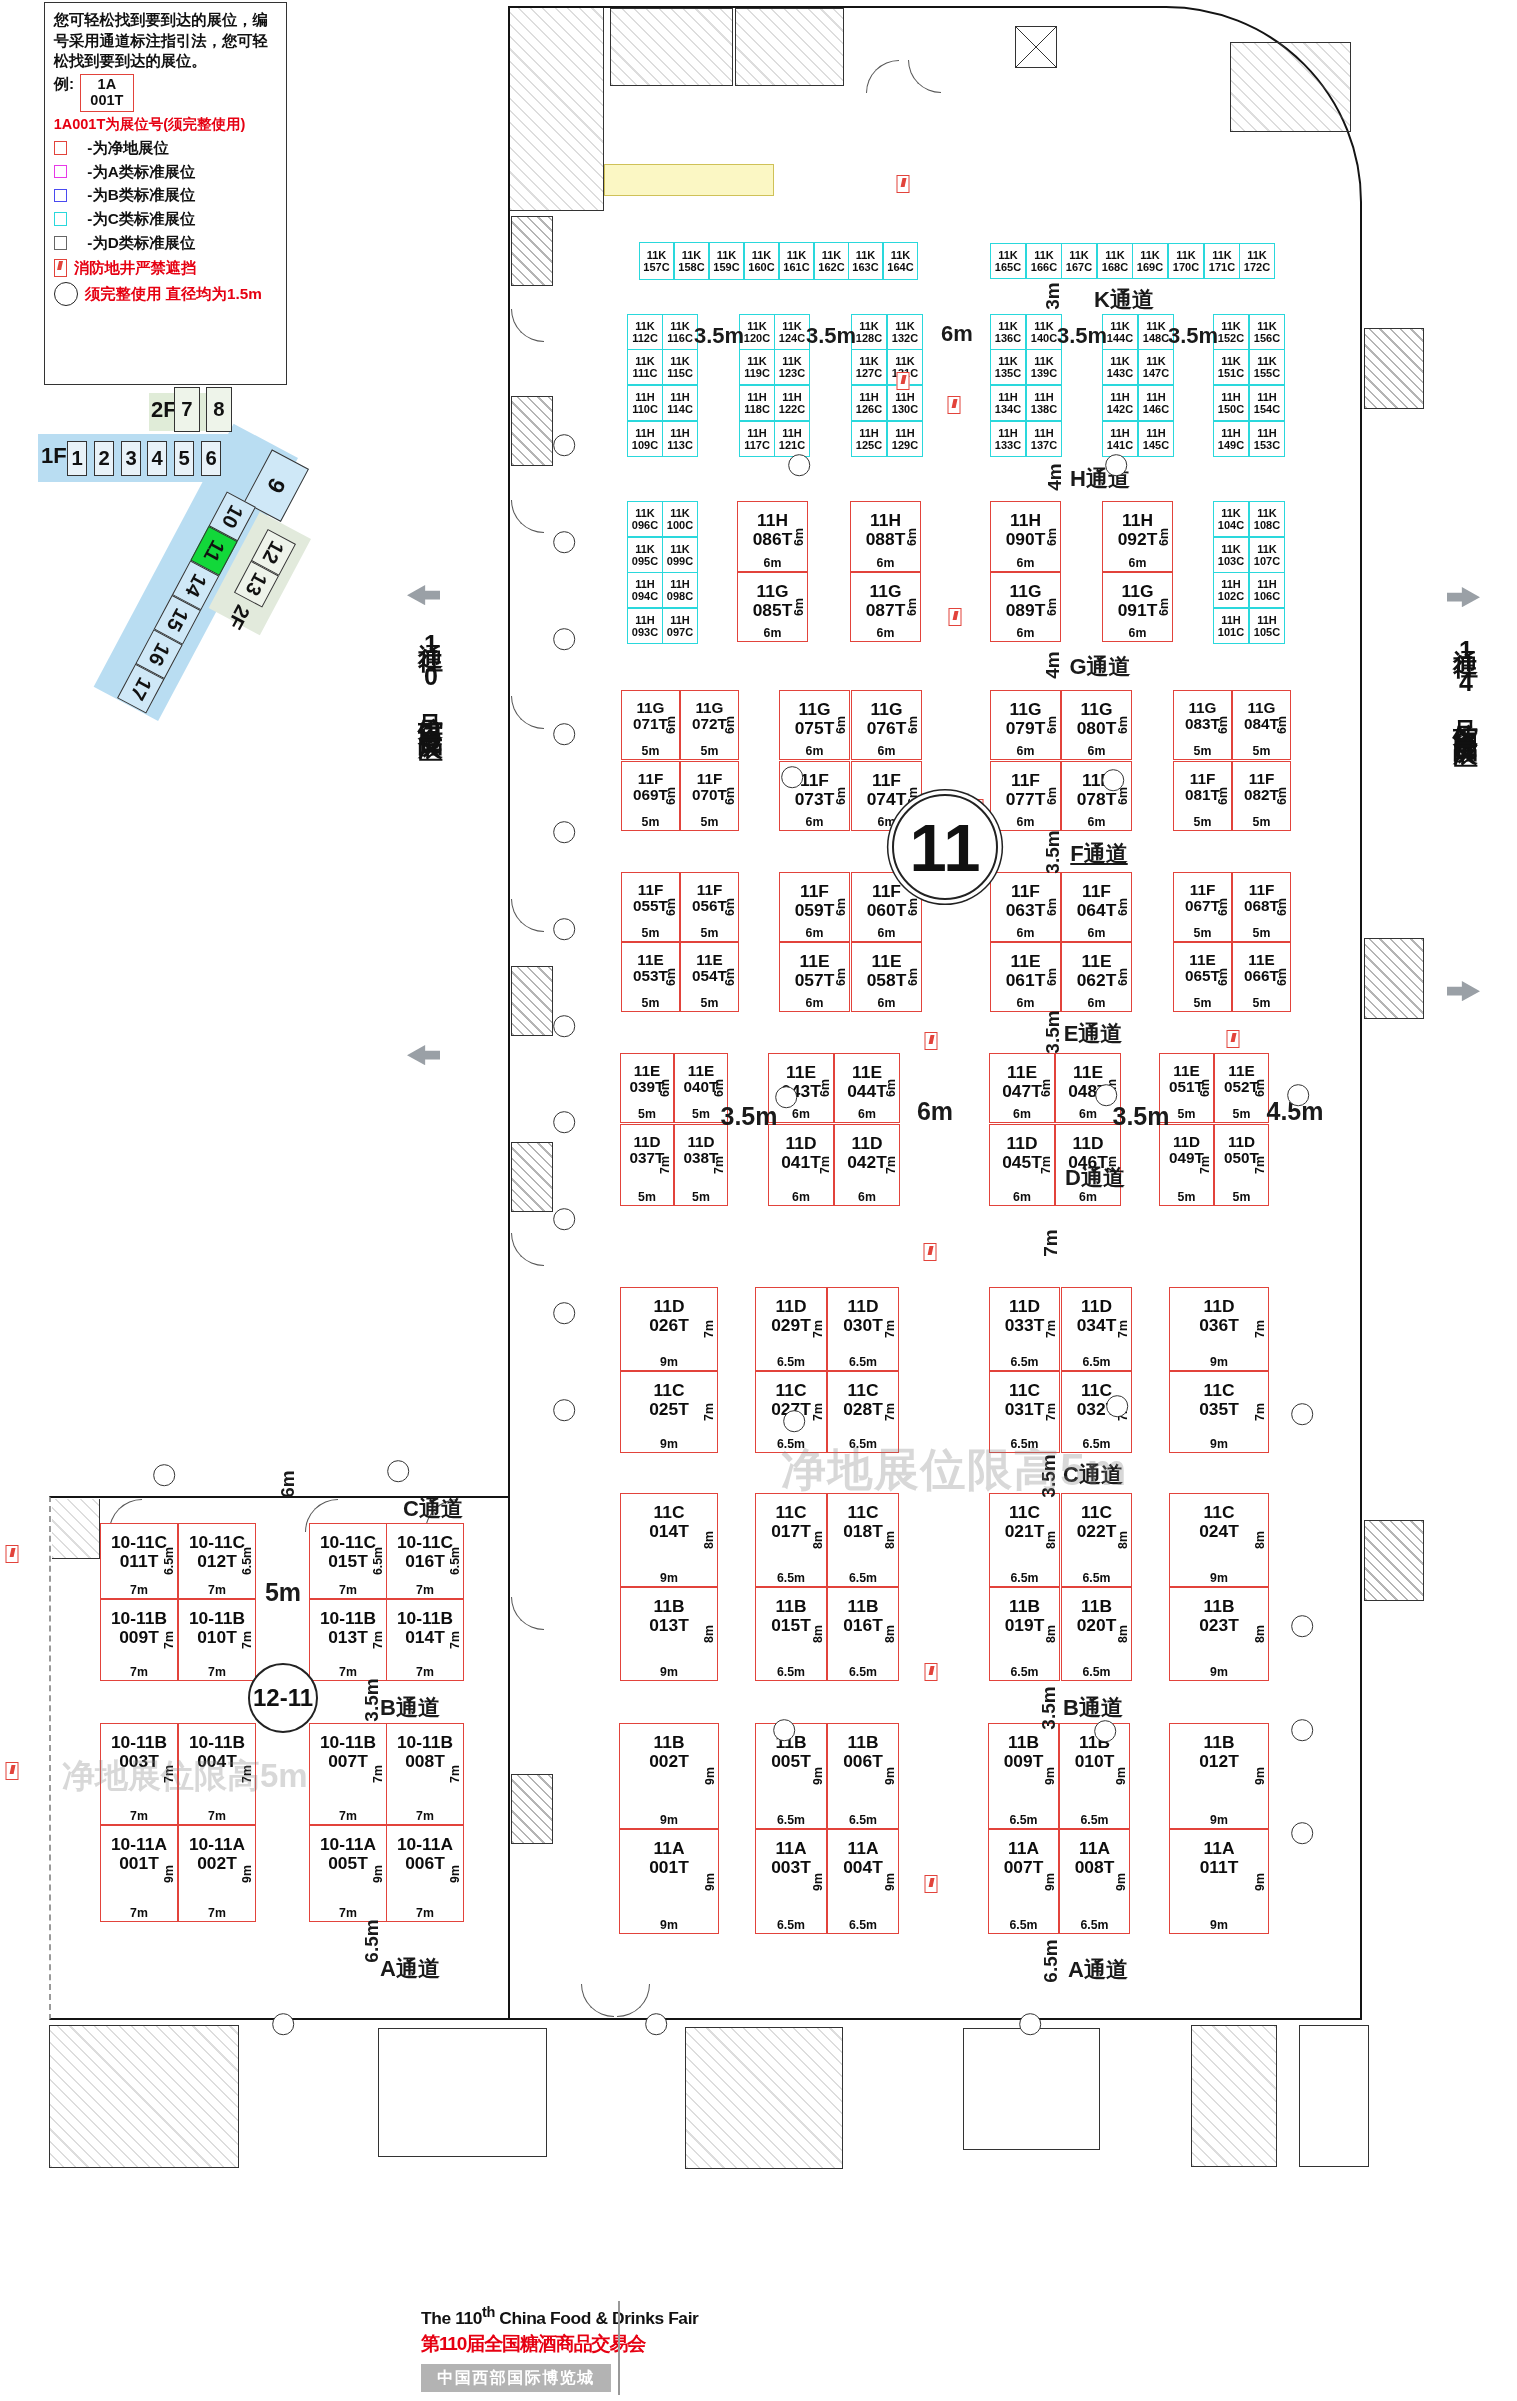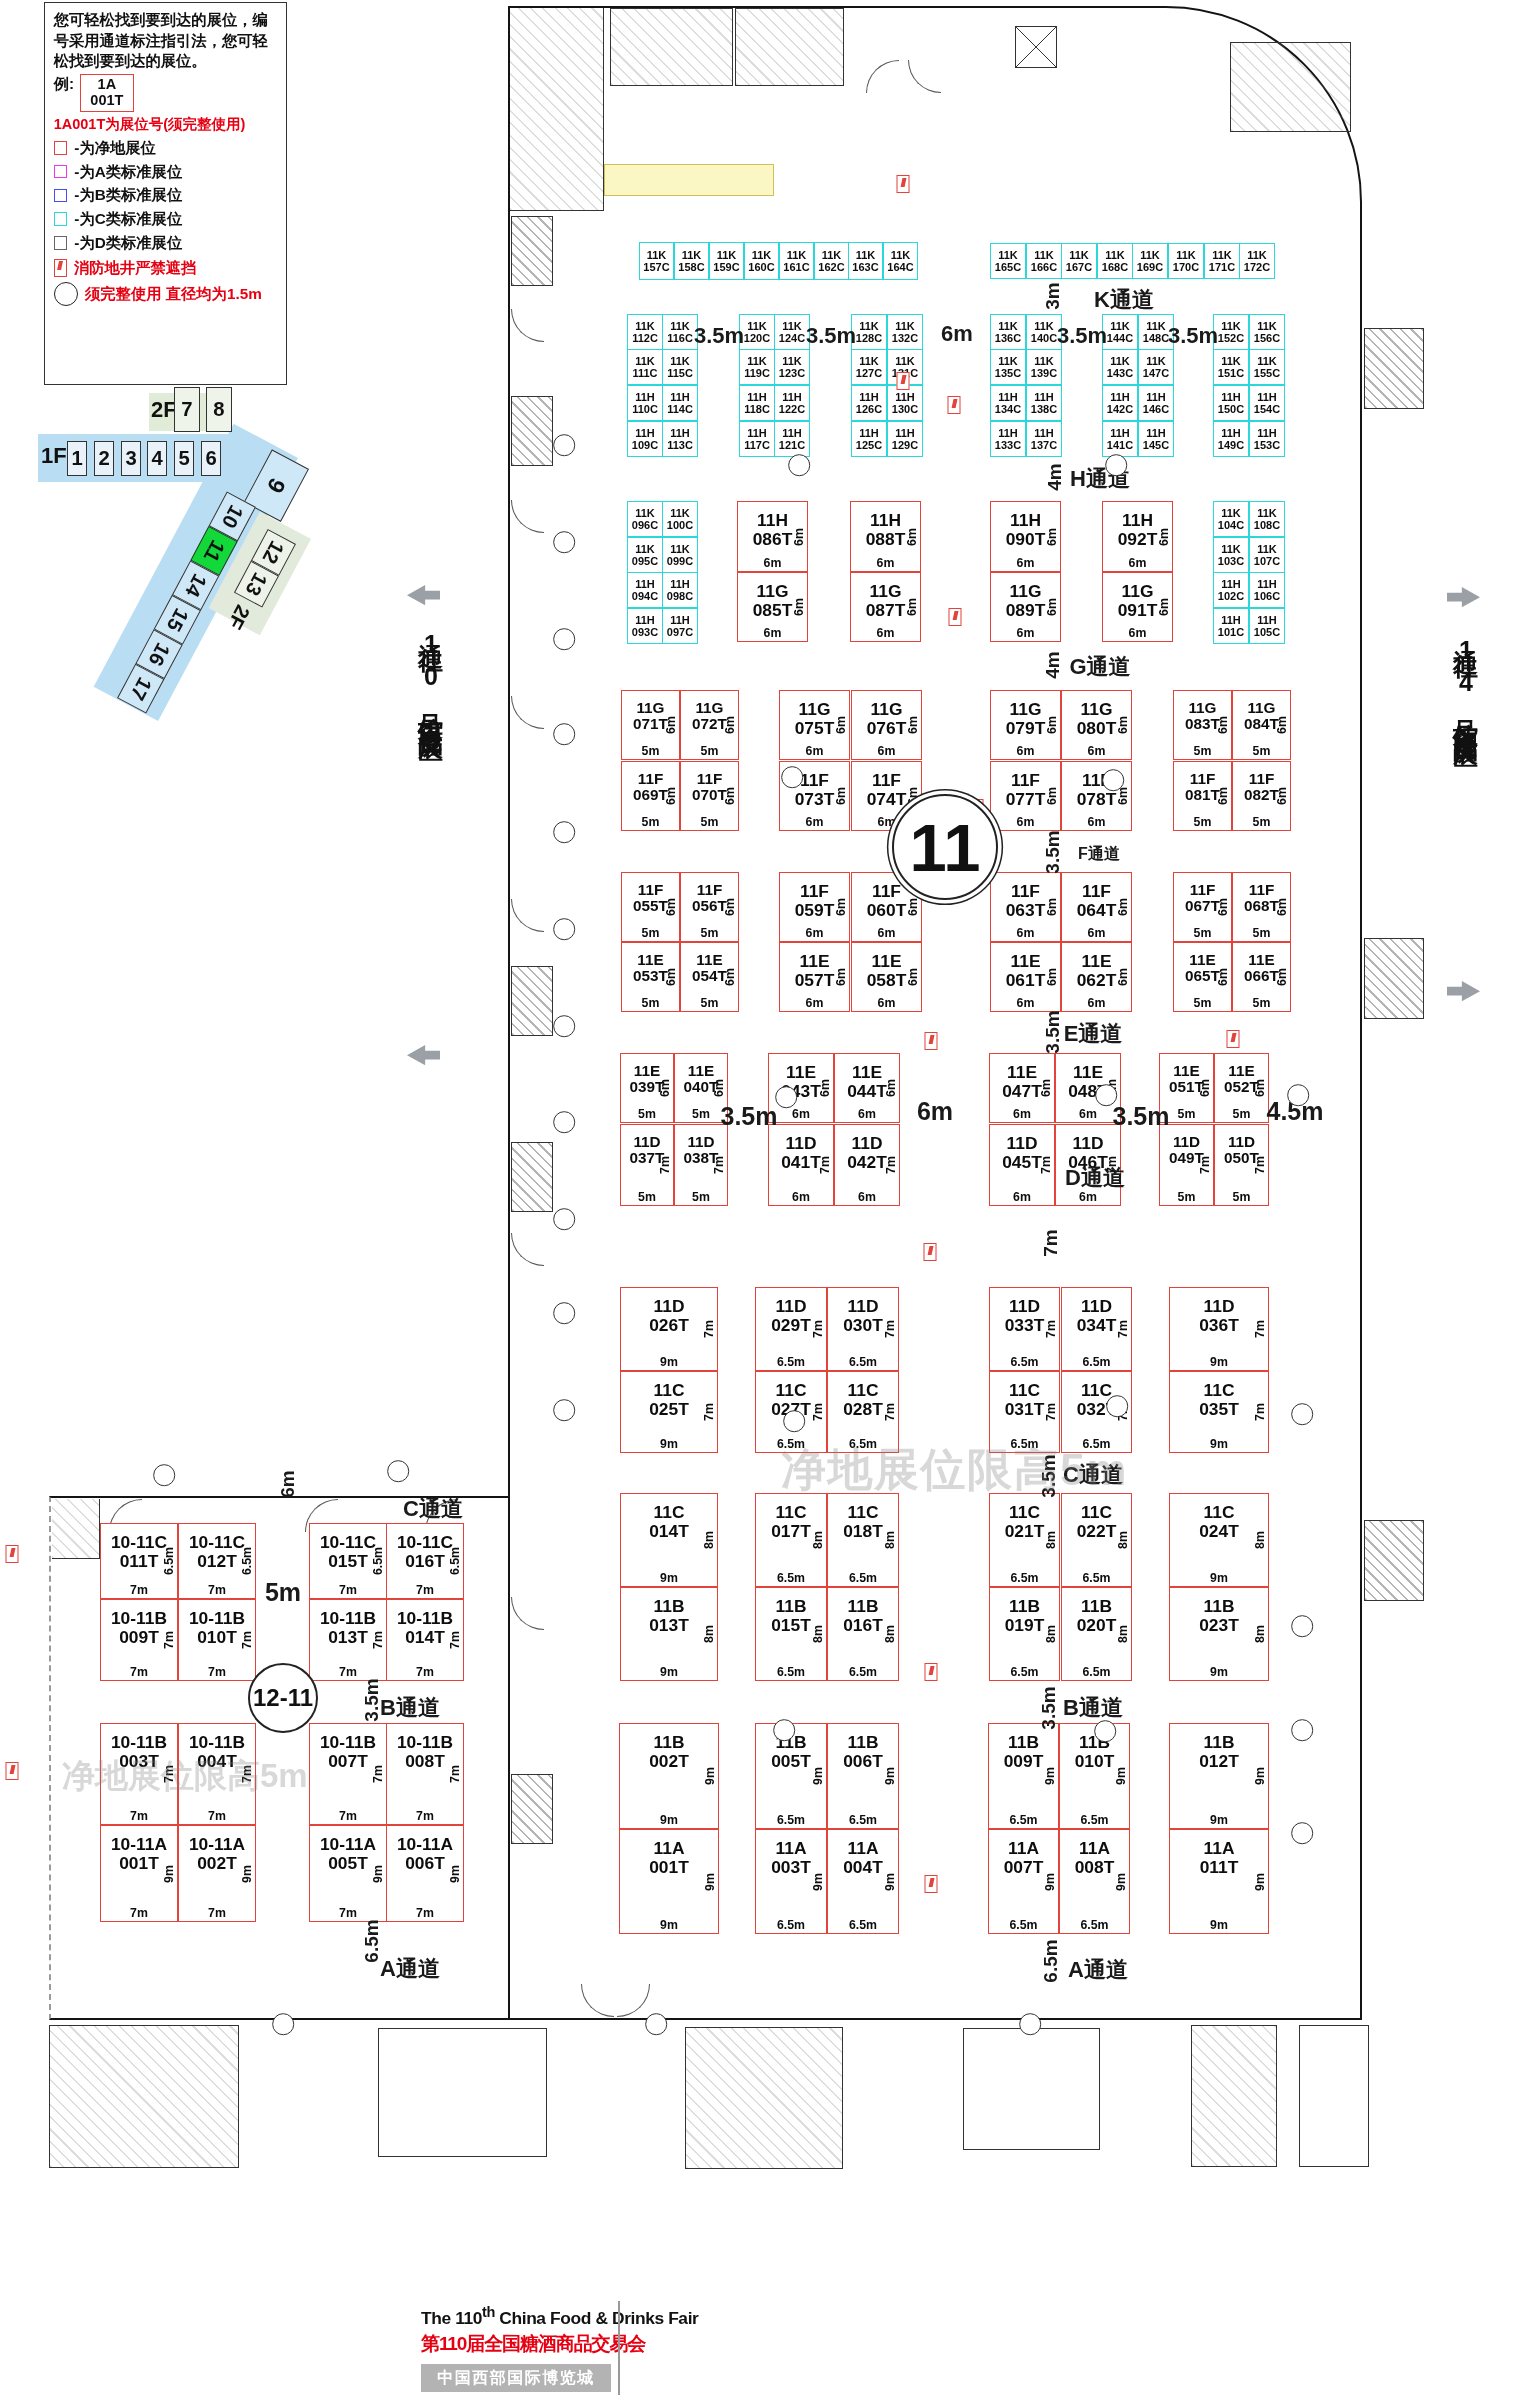--- a/index.html
+++ b/index.html
@@ -33,21 +33,21 @@
   .wm{position:absolute;font-weight:700;color:rgba(125,125,125,.30);white-space:nowrap;z-index:4}
   .vtext{position:absolute;writing-mode:vertical-rl;text-orientation:upright;font-size:25px;font-weight:600;letter-spacing:3.6px;color:#111}
   .aw{position:absolute;width:33px;height:20.3px;background:#9aa0a6;clip-path:polygon(0 50%,55% 0,55% 28%,100% 28%,100% 72%,55% 72%,55% 100%)}
   .aw.right{transform:scaleX(-1)}
   
   #legend{position:absolute;left:44px;top:2.2px;width:243px;height:383px;border:1.5px solid #333;background:#fff;padding:7.3px 8.7px;box-sizing:border-box;font-size:15.3px;line-height:1.32;font-weight:600}
   #legend .ex{display:flex;align-items:flex-start;gap:5.8px;margin:2.9px 0}
   #legend .exbox{border:1.5px solid #e2433b;width:52px;padding:2.2px 0;text-align:center;font-weight:800;font-size:14.5px;line-height:1.1}
   #legend .rednote{color:#e60012;font-weight:800;font-size:14.5px;margin:1.5px 0 2.9px}
   #legend .kl{font-size:15.3px}
-  #legend .trow{display:flex;align-items:center;gap:7px;margin-top:3.6px;font-size:15.3px}
+  #legend .trow{display:flex;align-items:center;gap:20px;margin-top:3.6px;font-size:15.3px}
   #legend .sw{width:11.6px;height:11.6px;border:1.8px solid;background:#fff;flex:0 0 auto}
   #legend .fnote{display:flex;align-items:center;gap:7.3px;color:#e60012;font-weight:800;font-size:15.3px;margin-top:4.4px}
   #legend .fw,#legend .pillar{position:static;transform:none}
   #legend .pic{width:22px;height:22px;border:1.8px solid #222;border-radius:50%;flex:0 0 auto}
   
   .mm{position:absolute;box-sizing:border-box}
   .mmbox{position:absolute;border:1.5px solid #333;background:#cfe8f7;display:flex;align-items:center;justify-content:center;font-weight:700;font-size:20.3px;box-sizing:border-box}
   .mmflex{position:absolute;display:flex;transform-origin:0 0}
   .mmflex .b{border:1.5px solid #333;background:#cfe8f7;display:flex;align-items:center;justify-content:center;font-weight:700;font-size:20.3px;box-sizing:border-box}
   .mmflex .hl{background:#12d83a}
@@ -1557,21 +1557,21 @@
     <div class="lbl" style="left: 719px; top: 336px; font-size: 22px;">3.5m</div>
     <div class="lbl" style="left: 831px; top: 336px; font-size: 22px;">3.5m</div>
     <div class="lbl" style="left: 957px; top: 334px; font-size: 22px;">6m</div>
     <div class="lbl" style="left: 1082px; top: 336px; font-size: 22px;">3.5m</div>
     <div class="lbl" style="left: 1193px; top: 336px; font-size: 22px;">3.5m</div>
     <div class="lbl r90" style="left: 1055px; top: 477px; font-size: 19px;">4m</div>
     <div class="lbl" style="left: 1100px; top: 479px; font-size: 22px;">H通道</div>
     <div class="lbl r90" style="left: 1053px; top: 665px; font-size: 19px;">4m</div>
     <div class="lbl" style="left: 1100px; top: 667px; font-size: 22px;">G通道</div>
     <div class="lbl r90" style="left: 1053px; top: 852px; font-size: 19px;">3.5m</div>
-    <div class="lbl" style="left: 1099px; top: 854px; font-size: 16px;">F通道</div>
+    <div class="lbl" style="left: 1099px; top: 854px; font-size: 22px; text-decoration: underline;">F通道</div>
     <div class="lbl r90" style="left: 1053px; top: 1032px; font-size: 19px;">3.5m</div>
     <div class="lbl" style="left: 1093px; top: 1034px; font-size: 22px;">E通道</div>
     <div class="lbl" style="left: 749px; top: 1116px; font-size: 25px;">3.5m</div>
     <div class="lbl" style="left: 935px; top: 1111px; font-size: 25px;">6m</div>
     <div class="lbl" style="left: 1141px; top: 1116px; font-size: 25px;">3.5m</div>
     <div class="lbl" style="left: 1295px; top: 1111px; font-size: 25px;">4.5m</div>
     <div class="lbl r90" style="left: 1051px; top: 1243px; font-size: 19px;">7m</div>
     <div class="lbl" style="left: 1095px; top: 1178px; font-size: 22px;">D通道</div>
     <div class="lbl r90" style="left: 1049px; top: 1476px; font-size: 19px;">3.5m</div>
     <div class="lbl" style="left: 1093px; top: 1475px; font-size: 22px;">C通道</div>

